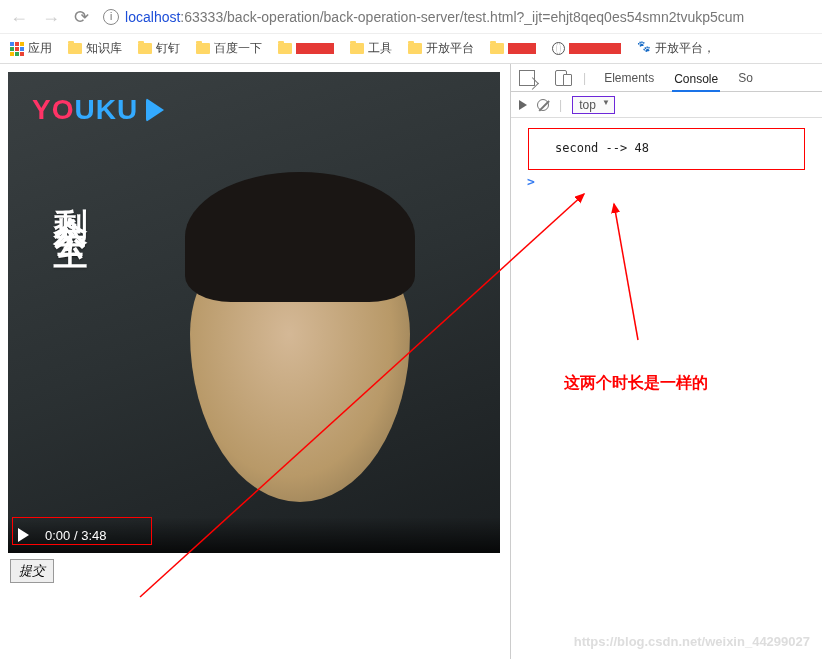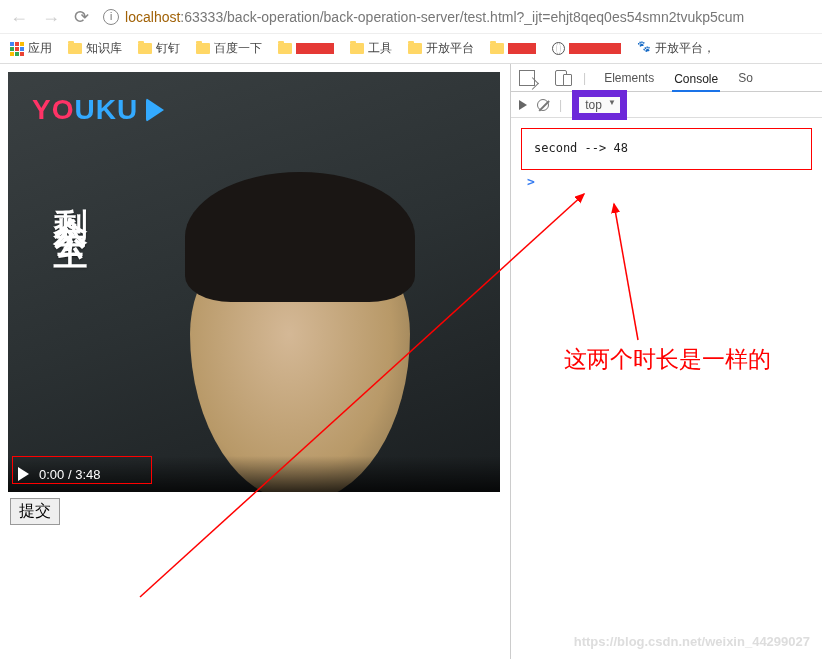--- a/index.html
+++ b/index.html
@@ -3,77 +3,77 @@
   <meta charset="utf-8">
   <style>
     * { box-sizing: border-box; margin: 0; padding: 0; }
     body { font-family: Arial, sans-serif; font-size: 13px; background: #fff; width: 822px; height: 659px; overflow: hidden; position: relative; }
 
     .browser-toolbar { height: 34px; display: flex; align-items: center; padding: 0 10px; gap: 14px; border-bottom: 1px solid #eee; }
     .nav-icon { color: #888; font-size: 18px; cursor: pointer; }
     .nav-icon.disabled { color: #ccc; }
     .address-bar { flex: 1; display: flex; align-items: center; gap: 6px; color: #555; font-size: 14px; }
     .info-circle { width: 16px; height: 16px; border: 1px solid #888; border-radius: 50%; display: flex; align-items: center; justify-content: center; font-size: 10px; color: #666; }
-    .url-host { color: #a16207; }
+    .url-host { color: #1d4ed8; }
     .url-rest { color: #777; }
 
     .bookmarks-bar { height: 30px; display: flex; align-items: center; padding: 0 10px; gap: 16px; border-bottom: 1px solid #ddd; font-size: 12px; }
     .apps-icon { width: 14px; height: 14px; display: grid; grid-template: repeat(3,1fr)/repeat(3,1fr); gap: 1px; }
     .apps-icon span { background: #4285f4; }
     .apps-icon span:nth-child(2){background:#ea4335}.apps-icon span:nth-child(3){background:#fbbc05}.apps-icon span:nth-child(4){background:#34a853}.apps-icon span:nth-child(5){background:#ea4335}.apps-icon span:nth-child(6){background:#4285f4}.apps-icon span:nth-child(7){background:#fbbc05}.apps-icon span:nth-child(8){background:#34a853}.apps-icon span:nth-child(9){background:#ea4335}
     .bm { display: flex; align-items: center; gap: 4px; color: #444; cursor: pointer; }
     .folder-icon { width: 14px; height: 11px; background: #ffd766; border-radius: 1px; position: relative; }
     .folder-icon::before { content:''; position:absolute; top:-2px; left:0; width:6px; height:2px; background:#ffd766; border-radius:1px 1px 0 0; }
     .globe-icon { width: 13px; height: 13px; border: 1px solid #555; border-radius: 50%; position: relative; }
     .globe-icon::after { content:''; position:absolute; inset:0; border-left:1px solid #555; border-right:1px solid #555; border-radius:50%; transform:scaleX(.4); }
     .redacted { width: 38px; height: 11px; background: #e53935; }
     .paw { width:14px; height:14px; position:relative; }
     .paw::before { content:'🐾'; font-size:11px; position:absolute; top:-2px; }
 
     .content-area { position: relative; height: calc(100% - 64px); display: flex; }
     .video-panel { width: 510px; padding: 8px 0 0 8px; }
-    .video-player { width: 492px; height: 420px; background: linear-gradient(160deg,#3a4042 0%,#2b3133 50%,#1a1e20 100%); position: relative; overflow: hidden; }
+    .video-player { width: 492px; height: 481px; background: linear-gradient(160deg,#3a4042 0%,#2b3133 50%,#1a1e20 100%); position: relative; overflow: hidden; }
     .logo-youku { position:absolute; top:22px; left:24px; display:flex; align-items:center; gap:4px; }
     .youku-text { font-size:28px; font-weight:900; letter-spacing:1px; }
     .y-y{color:#ff3366}.y-o{color:#ff3366}.y-u{color:#33aaff}.y-k{color:#33aaff}.y-u2{color:#33aaff}
     .youku-tri { width:0;height:0;border-top:12px solid transparent;border-bottom:12px solid transparent;border-left:18px solid #33aaff; margin-left:4px; border-radius:3px; }
     .title-vertical { position:absolute; top:110px; left:40px; color:#fff; font-size:34px; font-weight:600; writing-mode:vertical-rl; letter-spacing:8px; text-shadow:0 1px 2px rgba(0,0,0,.4); }
     .face { position:absolute; top:90px; right:30px; width:340px; height:430px; }
     .face-shape { position:absolute; top:60px; left:60px; width:220px; height:280px; background: radial-gradient(ellipse at 45% 40%, #d4b896 0%, #b89968 60%, #7a6847 100%); border-radius: 45% 45% 50% 50% / 40% 40% 60% 60%; }
     .hair { position:absolute; top:10px; left:55px; width:230px; height:130px; background:#1a1614; border-radius: 50% 50% 20% 20%; }
 
-    .video-controls { position:absolute; bottom:0; left:0; right:0; height:36px; background: linear-gradient(to top, rgba(0,0,0,.75), rgba(0,0,0,0)); display:flex; align-items:center; padding:0 10px; gap:10px; }
+    .video-controls { position:absolute; bottom:0; left:0; right:0; height:36px; background: linear-gradient(to top, rgba(0,0,0,.75), rgba(0,0,0,0)); display:flex; align-items:center; padding:0 10px; gap:16px; }
     .play-btn { width:0;height:0; border-top:7px solid transparent; border-bottom:7px solid transparent; border-left:11px solid #fff; cursor:pointer; }
     .time-display { color:#fff; font-size:13px; font-family: Arial; }
     .time-box-annot { position:absolute; bottom:8px; left:4px; width:140px; height:28px; border:1.5px solid #ff0000; }
 
-    .submit-btn { margin-top:6px; margin-left:2px; padding:2px 8px; border:1px solid #999; background:#efefef; font-size:16px; cursor:pointer; }
+    .submit-btn { margin-top:6px; margin-left:2px; padding:2px 8px; border:1px solid #999; background:#efefef; font-size:13px; cursor:pointer;font-style:italic; }
 
     .devtools { flex:1; border-left:1px solid #ccc; background:#fff; display:flex; flex-direction:column; }
     .dt-tabs { height:28px; border-bottom:1px solid #ccc; display:flex; align-items:center; padding:0 8px; gap:16px; font-size:12px; color:#555; }
     .dt-tab { cursor:pointer; padding:0 2px; }
     .dt-tab.active { color:#222; border-bottom:2px solid #1a73e8; padding-bottom:4px; margin-bottom:-8px; }
     .dt-inspect { width:16px; height:16px; border:1px solid #777; position:relative; }
     .dt-inspect::after { content:''; position:absolute; right:-3px; bottom:-3px; width:8px; height:8px; border-right:1px solid #777; border-bottom:1px solid #777; transform:rotate(-45deg); }
     .dt-device { width:12px; height:16px; border:1px solid #777; border-radius:2px; margin-left:4px; position:relative; }
     .dt-device::after { content:''; position:absolute; right:-6px; top:3px; width:7px; height:10px; border:1px solid #777; border-radius:1px; background:#fff; }
 
     .dt-subbar { height:26px; border-bottom:1px solid #ddd; display:flex; align-items:center; padding:0 8px; gap:10px; font-size:12px; color:#555; }
     .run-icon { width:0;height:0;border-top:5px solid transparent;border-bottom:5px solid transparent;border-left:8px solid #666; }
     .stop-icon { width:12px;height:12px;border:1.5px solid #777;border-radius:50%;position:relative; }
     .stop-icon::after { content:'';position:absolute;top:5px;left:-1px;width:14px;height:1.5px;background:#777;transform:rotate(-45deg); }
-    .ctx-select { border:7px solid #6d28d9; padding:1px 18px 1px 6px; background:#fafafa; position:relative; }
+    .ctx-select { border:1px solid #6d28d9; padding:1px 18px 1px 6px; background:#fafafa; position:relative; }
     .ctx-select::after { content:'▼'; position:absolute; right:4px; font-size:8px; color:#666; }
 
     .console-out { padding: 6px 8px 2px; font-family: Menlo, monospace; font-size:12px; color:#222; }
-    .console-box-annot { border:1.5px solid #ff0000; padding:8px 6px 10px; margin:4px 2px; }
+    .console-box-annot { border:1.5px solid #ff0000; padding:8px 20px 10px; margin:4px 9px; }
     .console-line { margin:4px 6px; white-space:pre; }
     .prompt { color:#367cf1; padding-left:8px; margin-top:4px; font-size:13px; font-weight:bold; }
 
-    .annotation-text { position:absolute; top:280px; left:564px; color:#ff0000; font-size:23px; font-weight:normal; }
+    .annotation-text { position:absolute; top:309px; left:564px; color:#ff0000; font-size:16px; font-weight:bold; }
     .watermark { position:absolute; bottom:10px; right:12px; color:#ddd; font-size:13px;font-weight:bold; }
 
     svg.arrow { position:absolute; pointer-events:none; }
   </style>
 </head>
 <body>
 
 <div class="browser-toolbar">
   <span class="nav-icon disabled">←</span>
   <span class="nav-icon disabled">→</span>

